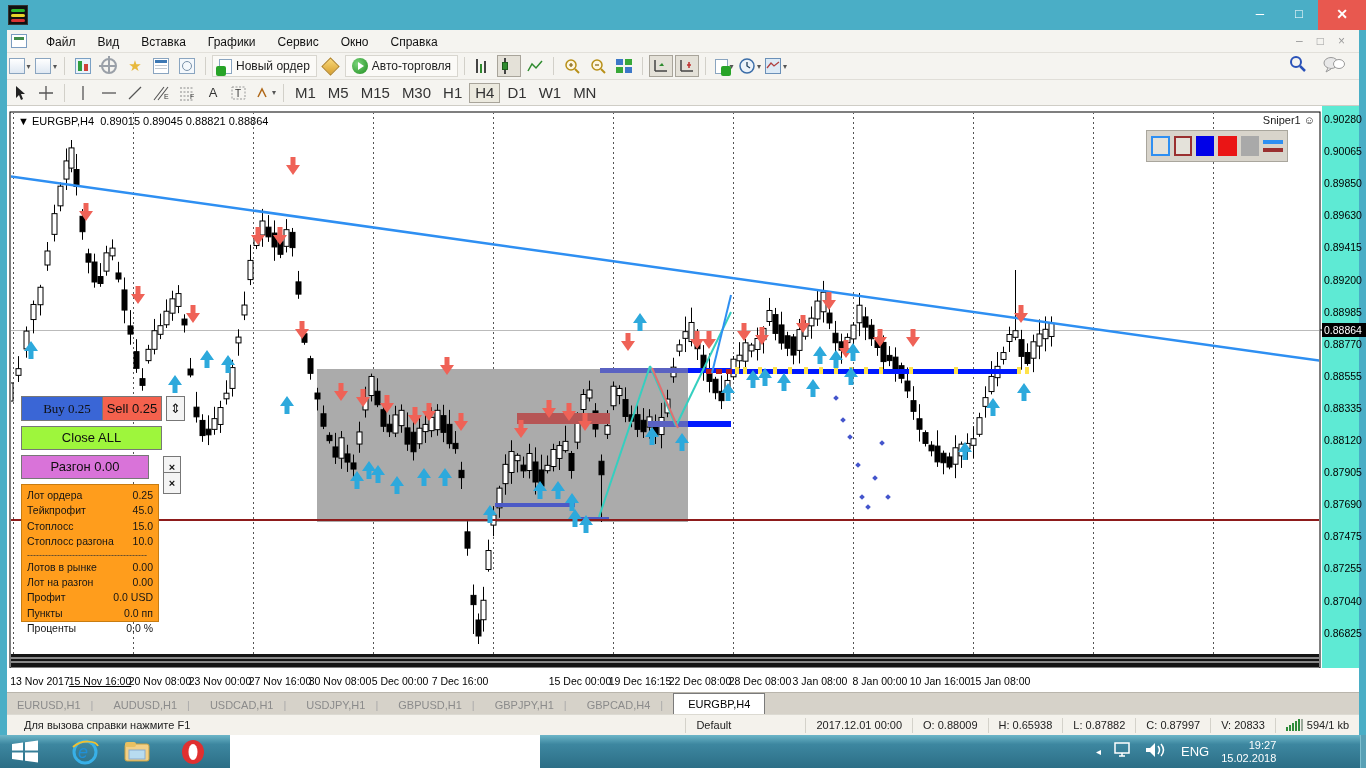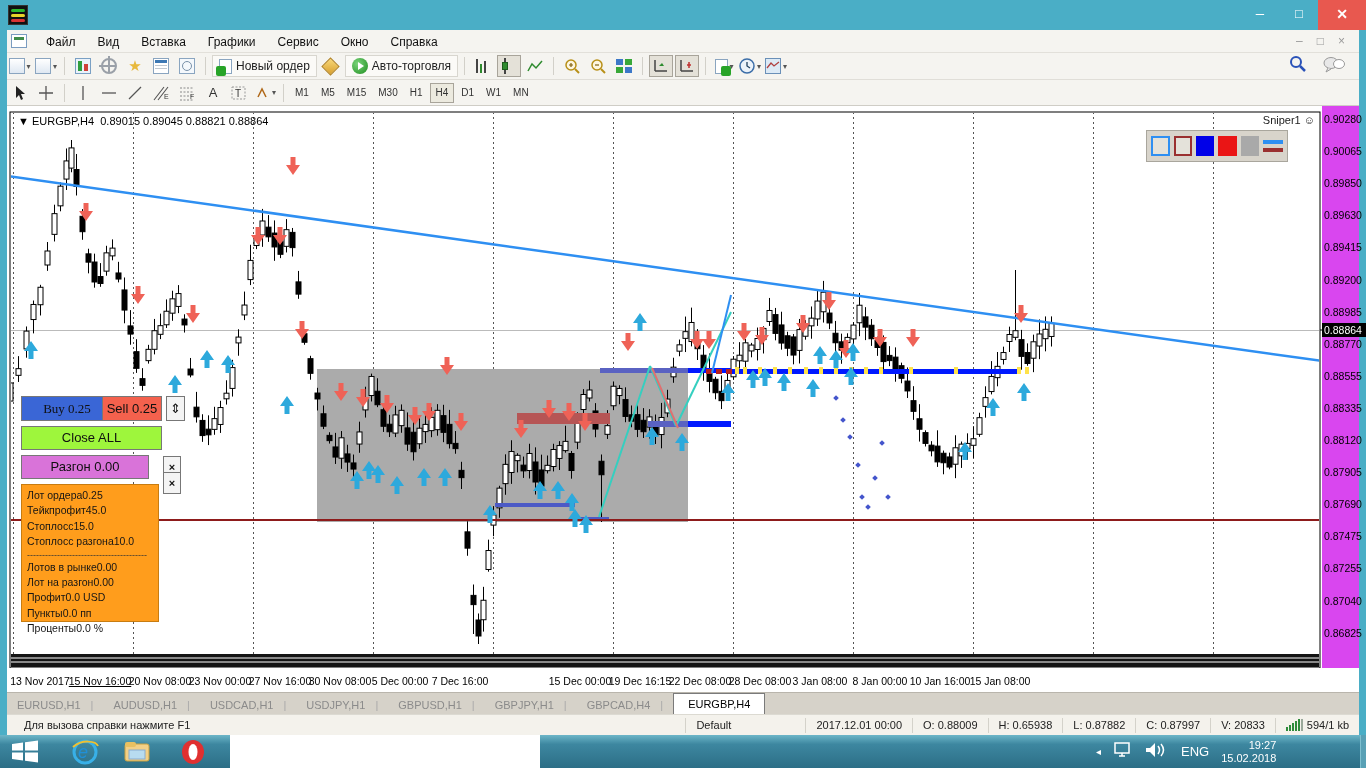--- a/index.html
+++ b/index.html
@@ -25,50 +25,50 @@
   #child-controls { margin-left:auto; margin-right:14px; color:#9a9a9a; font-size:12px; display:flex; gap:14px; }
 
   #toolbar1 { left:7px; top:53px; width:1352px; height:27px; background:#f5f4f0; border-bottom:1px solid #e0ded8; display:flex; align-items:center; }
   #toolbar2 { left:7px; top:80px; width:1352px; height:26px; background:#f5f4f0; border-bottom:1px solid #cfcdc6; display:flex; align-items:center; }
   .tb-btn { height:22px; min-width:24px; display:flex; align-items:center; justify-content:center; margin:0 1px; font-size:12px; color:#222; position:relative; }
   .tb-btn.labeled { padding:0 6px; gap:4px; border:1px solid #d8d6cf; background:#fbfaf7; }
   .tb-btn.sunken { border:1px solid #a8a49a; background:#e4e1d8; }
   .tb-sep { width:1px; height:18px; background:#d2d0c9; margin:0 5px; }
   .tb-caret { font-size:8px; color:#555; margin-left:2px; }
   .ico { width:16px; height:16px; display:inline-block; position:relative; }
-  .tf-btn { height:20px; padding:0 5px; font-size:10px; color:#333; display:flex; align-items:center; margin:0 1px; }
+  .tf-btn { height:20px; padding:0 5px; font-size:15px; color:#333; display:flex; align-items:center; margin:0 1px; }
   .tf-btn.active { border:1px solid #a8a49a; background:#eceadf; }
   #tb-right { margin-left:auto; margin-right:14px; display:flex; gap:16px; align-items:center; }
 
   
   #chart-zone { left:7px; top:106px; width:1352px; height:586px; background:#fff; }
   #chart-title { left:18px; top:115px; font-size:11px; color:#000; }
   #watermark { left:1200px; top:114px; width:115px; text-align:right; font-size:11px; color:#222; }
   #legend-strip { left:1146px; top:130px; width:142px; height:32px; background:#d8d4cb; border:1px solid #a9a69d; display:flex; align-items:center; gap:4px; padding:0 4px; }
   .leg-box { width:20px; height:20px; }
   .leg-lines { width:20px; height:20px; display:flex; flex-direction:column; justify-content:center; gap:4px; }
   .leg-lines i { display:block; height:4px; width:20px; }
 
-  #price-scale { left:1322px; top:106px; width:37px; height:562px; background:#d946ef; font-size:10.5px; color:#000; }
+  #price-scale { left:1322px; top:106px; width:37px; height:562px; background:#5eead4; font-size:10.5px; color:#000; }
   .p-tick { position:absolute; left:2px; width:44px; }
   .p-cur { position:absolute; left:0; width:46px; background:#000; color:#fff; padding:1px 2px; }
 
   .d-tick { position:absolute; font-size:10.5px; color:#000; transform:translateX(-50%); white-space:nowrap; }
 
   
   .pnl-btn { position:absolute; border:1px solid #777; text-align:center; font-size:13px; color:#101010; }
   #btn-buy { left:21px; top:396px; width:92px; height:25px; background:#3a66d6; line-height:23px;font-family:Liberation Serif, serif; }
   #btn-sell { left:102px; top:396px; width:60px; height:25px; background:#f4614d; line-height:23px; }
   #btn-swap { left:166px; top:396px; width:19px; height:25px; background:#f4f4f4; line-height:23px; font-size:13px; }
   #btn-close { left:21px; top:426px; width:141px; height:24px; background:#9ef63c; line-height:22px; }
   #btn-razgon { left:21px; top:455px; width:128px; height:24px; background:#d973d9; line-height:22px; }
   #btn-x1 { left:163px; top:456px; width:18px; height:22px; background:#f4f4f4; line-height:20px; font-weight:bold; font-size:11px; }
   #btn-x2 { left:163px; top:472px; width:18px; height:22px; background:#f4f4f4; line-height:20px; font-weight:bold; font-size:11px; top:472px; }
   #info-panel { position:absolute; left:21px; top:484px; width:138px; height:138px; background:#ff9d1c; border:1px solid #c87c10; padding:3px 5px 0 5px; }
-  .ip-row { display:flex; justify-content:flex-start; font-size:10.5px; color:#151515; line-height:15.4px; }
+  .ip-row { display:flex; justify-content:space-between; font-size:10.5px; color:#151515; line-height:15.4px; }
   .ip-sep { font-size:9px; color:#333; line-height:10px; overflow:hidden; white-space:nowrap; }
 
   
   #tabbar { left:7px; top:692px; width:1352px; height:22px; background:#d6d2c9; border-top:1px solid #b9b5ac; display:flex; align-items:flex-end; }
   .tab { font-size:11px; color:#8b8b8b; padding:3px 10px; display:flex; align-items:center; }
   .tab .sep { color:#aaa; margin-left:10px; }
   .tab.active { background:#fff; color:#000; border:1px solid #7a7a7a; border-bottom:none; padding:4px 14px; }
   #statusbar { left:7px; top:714px; width:1352px; height:21px; background:#f4f2ec; border-top:1px solid #dcdad2; display:flex; align-items:center; font-size:11px; color:#222; }
   #status-help { padding-left:17px; flex:1; }
   .st-cell { border-left:1px solid #d4d2ca; padding:0 10px; height:15px; line-height:15px; white-space:nowrap; }

